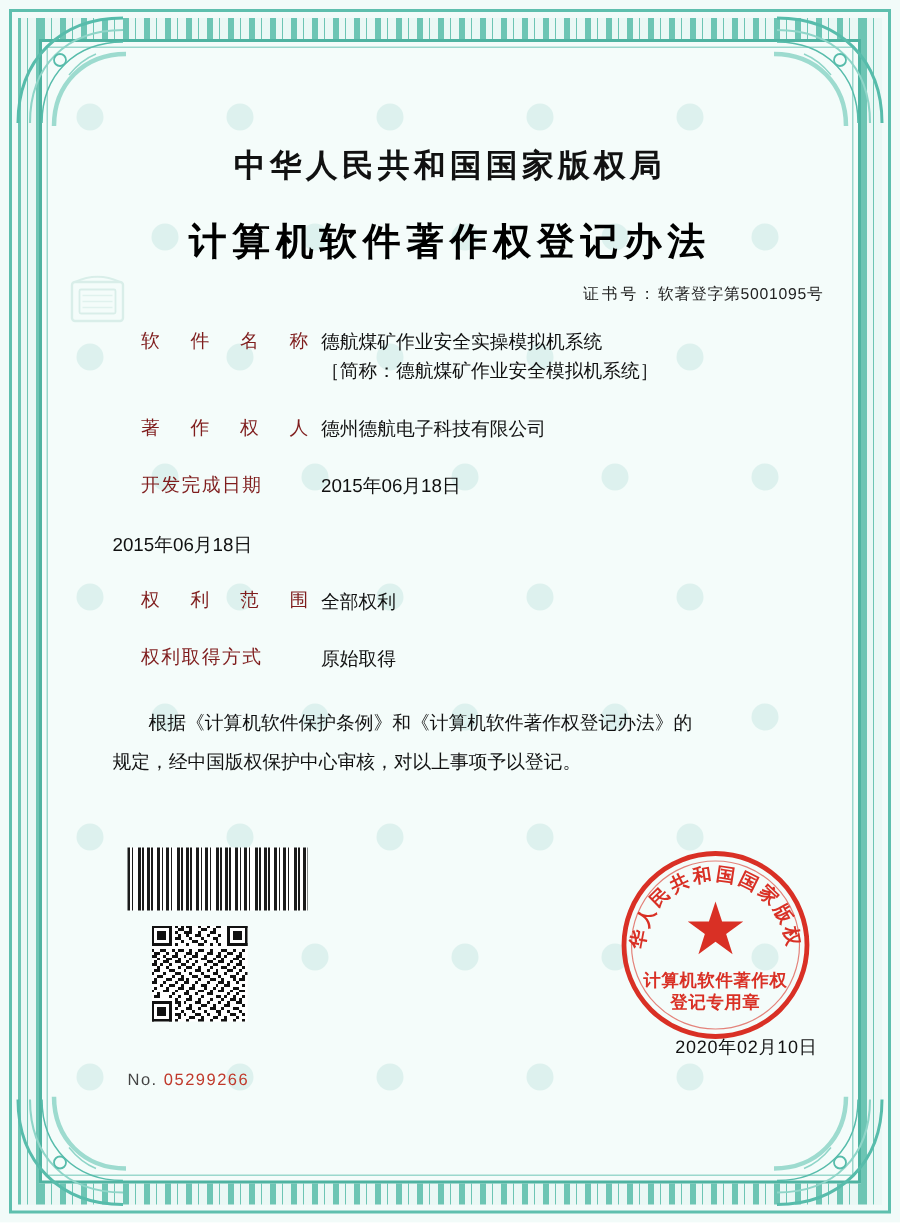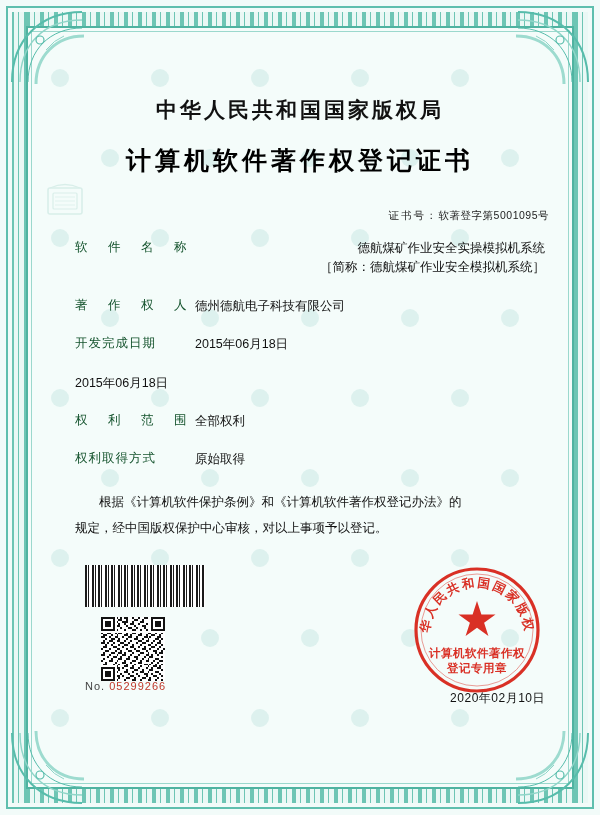--- a/index.html
+++ b/index.html
@@ -106,21 +106,21 @@
     font-weight: bold;
     letter-spacing: 4px;
     color: #000;
     margin-top: 20px;
   }
 
   .cert-no {
     text-align: right;
     font-size: 10.5px;
     color: #222;
-    margin-top: 32px;
+    margin-top: 12px;
     padding-right: 6px;
     letter-spacing: 0.5px;
   }
   .cert-no .label { letter-spacing: 2px; }
 
   .rows {
     margin-top: 16px;
     padding-left: 30px;
     padding-right: 10px;
   }
@@ -128,34 +128,35 @@
     display: flex;
     align-items: flex-start;
     margin-bottom: 19px;
     font-size: 12.5px;
     color: #111;
   }
   .row .label {
     width: 120px;
     flex: 0 0 120px;
     font-size: 12.5px;
-    color: #14532d;
+    color: #7f1d1d;
     white-space: nowrap;
+    margin-left: 19px;
   }
   .row .value {
     flex: 1;
     font-size: 12.5px;
     color: #111;
     line-height: 1.55;
   }
   .label.sp-name { letter-spacing: 8.5px; }
   .label.sp-date { letter-spacing: 1px; }
   .label.sp-reg { letter-spacing: 8.5px; }
 
-  .value .line2 { display: block; text-align: right; }
+  .value .line2 { display: block; }
   .value .mono { font-family: "DejaVu Sans", sans-serif; }
 
   .paragraph {
     margin-top: 14px;
     padding-left: 30px;
     padding-right: 26px;
     font-size: 12.5px;
     color: #111;
     line-height: 2.1;
   }
@@ -185,21 +186,21 @@
     margin-top: 10px;
     margin-left: 16px;
     width: 64px;
     height: 64px;
   }
   .qr svg { display:block; }
 
   .serial {
     position: absolute;
     left: 85px;
-    top: 680px;
+    top: 714px;
     font-size: 11px;
     color: #c0392b;
     letter-spacing: 1px;
   }
   .serial .no-label { color: #444; }
 
   .issue-date {
     position: absolute;
     right: 55px;
     top: 690px;
@@ -324,21 +325,21 @@
     <div class="wm" style="left:118px; top:676px;"></div>
     <div class="wm" style="left:218px; top:676px;"></div>
     <div class="wm" style="left:318px; top:676px;"></div>
     <div class="wm" style="left:418px; top:676px;"></div>
   </div>
 
   <div class="content">
 
     <div class="title-main">中华人民共和国国家版权局</div>
 
-    <div class="title-sub">计算机软件著作权登记证书</div>
+    <div class="title-sub">计算机软件著作权登记办法</div>
 
     <div class="cert-no">
       <span class="label">证书号：</span><span>软著登字第5001095号</span>
     </div>
 
     <div class="rows">
 
       <div class="row">
         <div class="label sp-name">软 件 名 称</div>
         <div class="value">

